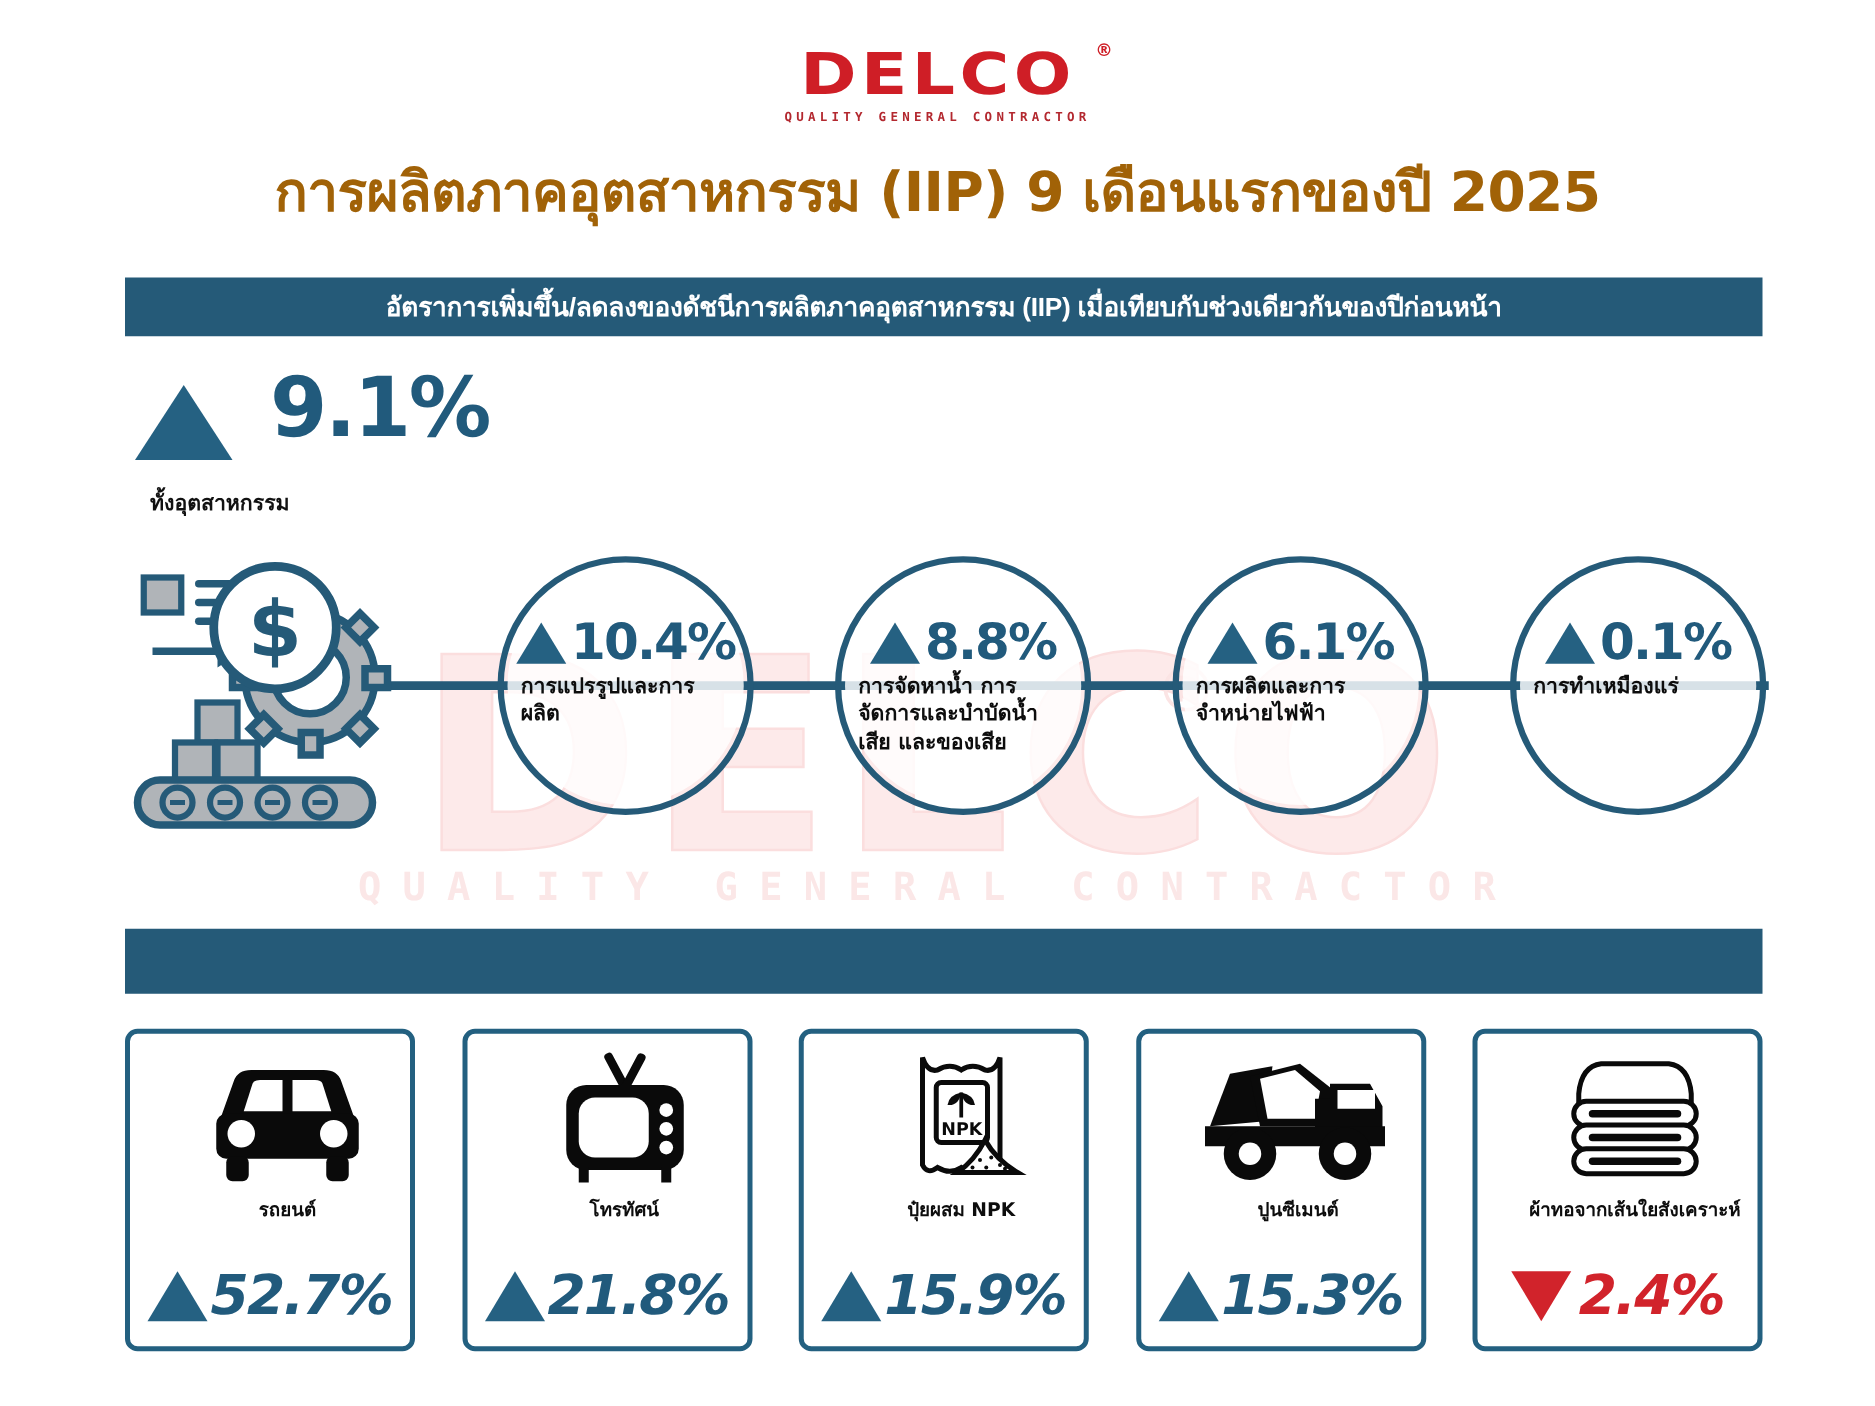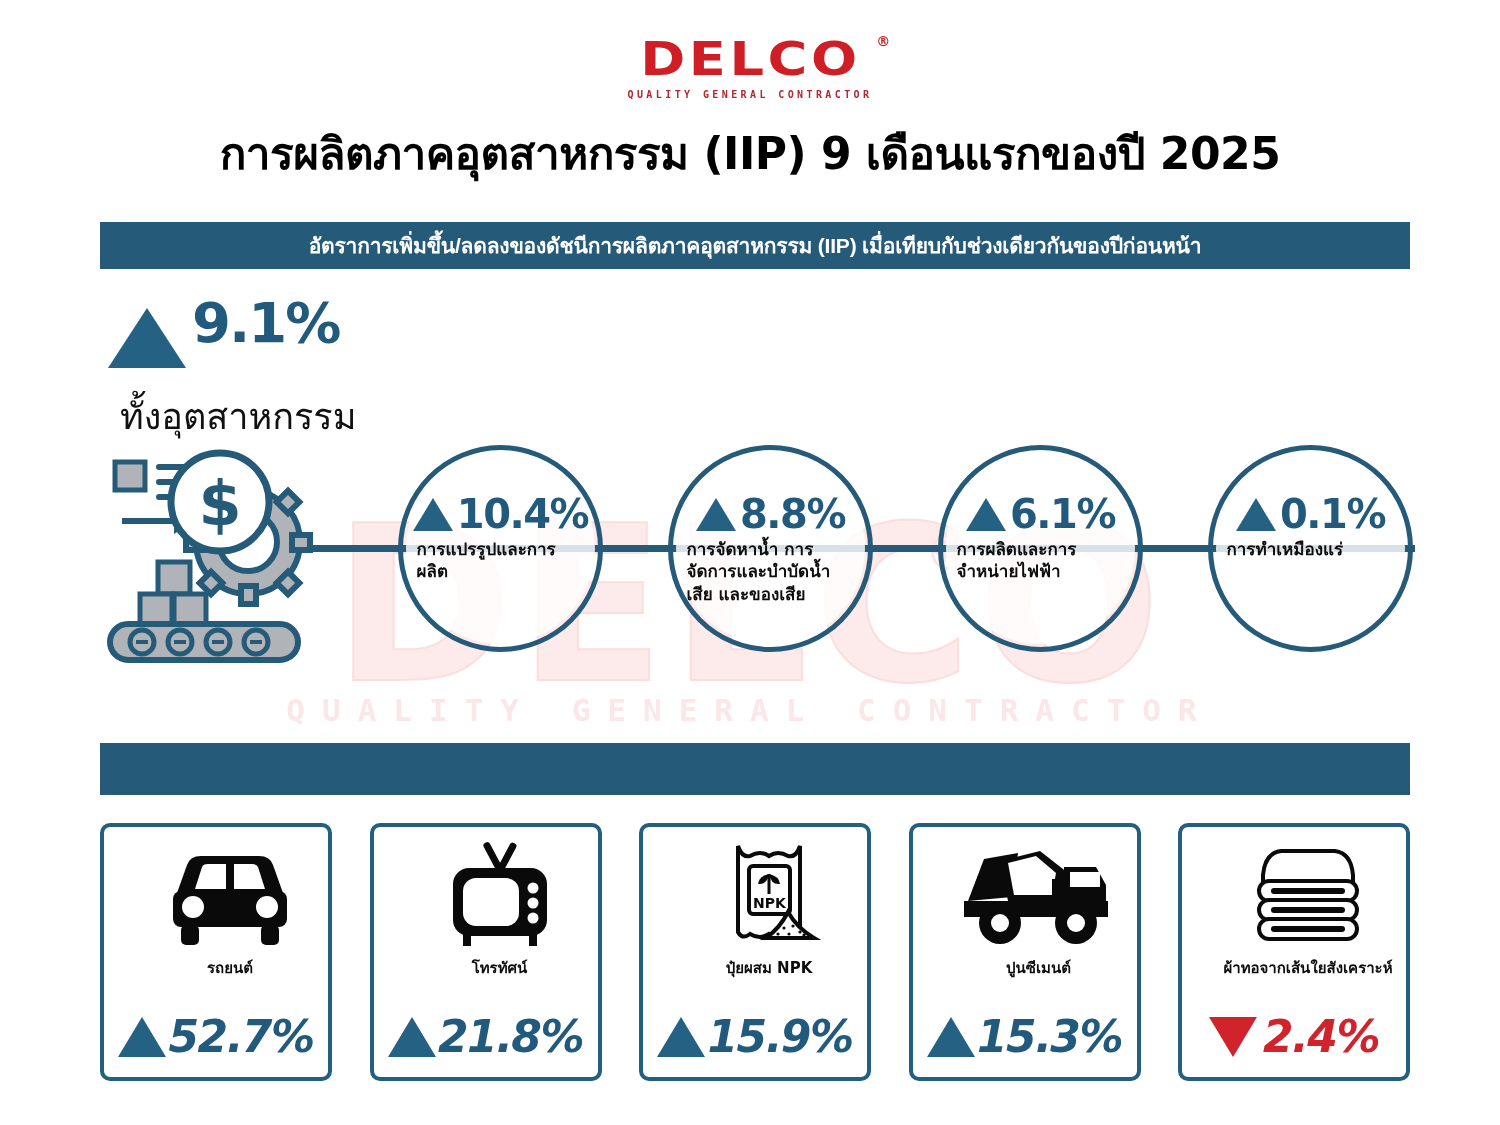--- a/index.html
+++ b/index.html
@@ -58,21 +58,21 @@
     margin-top:7px;
     font-family:"DejaVu Sans Mono",monospace;
     font-size:10px;font-weight:bold;letter-spacing:3.4px;
     color:#b3282f;
   }
 
   
   .title{
     position:absolute;left:0;right:0;top:118px;
     text-align:center;z-index:5;
-    font-size:44px;font-weight:bold;color:#000000;
+    font-size:44px;font-weight:bold;color:#a16207;
     font-family:"DejaVu Sans","Liberation Sans",sans-serif;
     letter-spacing:-0.5px;
   }
 
   
   .subbar{
     position:absolute;left:100px;top:222px;width:1310px;height:47px;
     background:#255a78;z-index:5;
     display:flex;align-items:center;justify-content:center;
   }
@@ -86,26 +86,26 @@
   .headline{
     position:absolute;left:108px;top:296px;z-index:5;
     display:flex;align-items:flex-start;
   }
   .tri-up{
     width:0;height:0;border-left:39px solid transparent;
     border-right:39px solid transparent;border-bottom:60px solid #256182;
     margin-top:12px;
   }
   .headline-val{
-    font-size:56px;font-weight:bold;color:#215a7c;line-height:0.95;
-    margin-left:6px;font-family:"DejaVu Sans",sans-serif;letter-spacing:-2px;
+    font-size:66px;font-weight:bold;color:#215a7c;line-height:0.95;
+    margin-left:30px;font-family:"DejaVu Sans",sans-serif;letter-spacing:-2px;
   }
   .headline-label{
     position:absolute;left:120px;top:388px;z-index:5;
-    font-size:36px;font-weight:normal;color:#111;
+    font-size:17px;font-weight:bold;color:#111;
     font-family:"DejaVu Sans","Liberation Sans",sans-serif;
   }
 
   
   .factory{position:absolute;left:100px;top:442px;z-index:4;}
 
   
   .connector{
     position:absolute;left:300px;top:545px;width:1115px;height:7px;
     background:#255a78;z-index:1;

